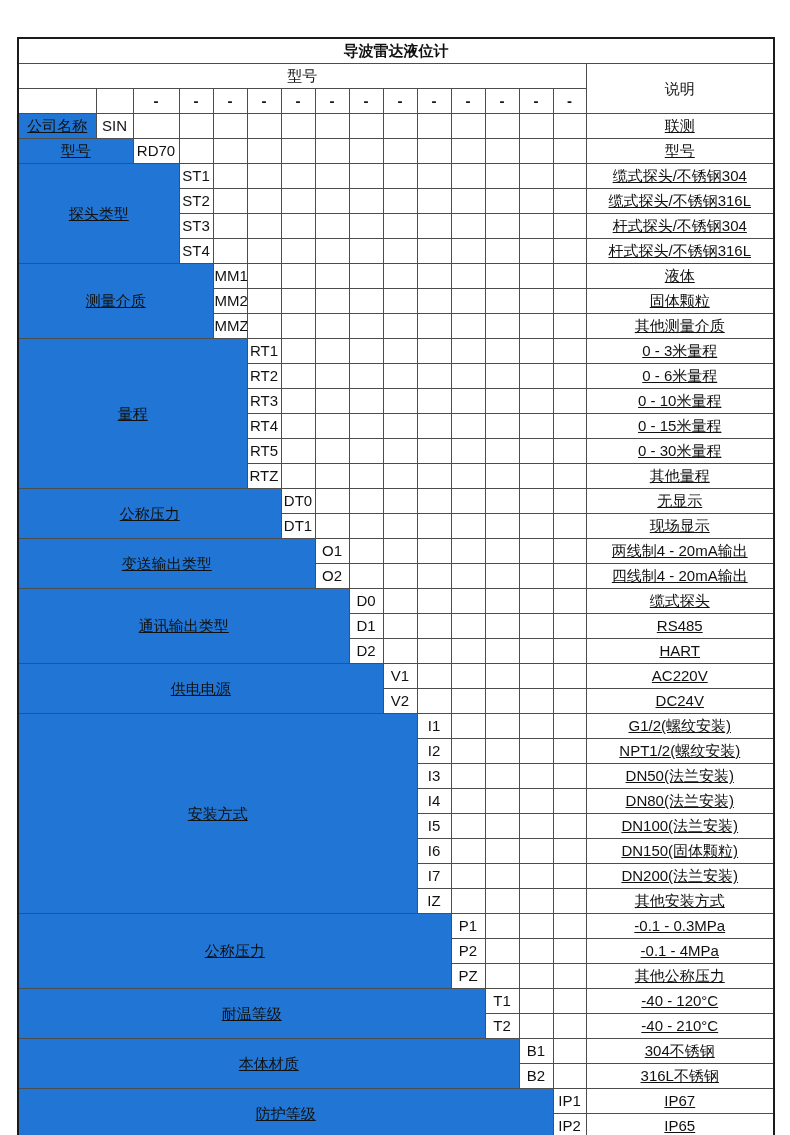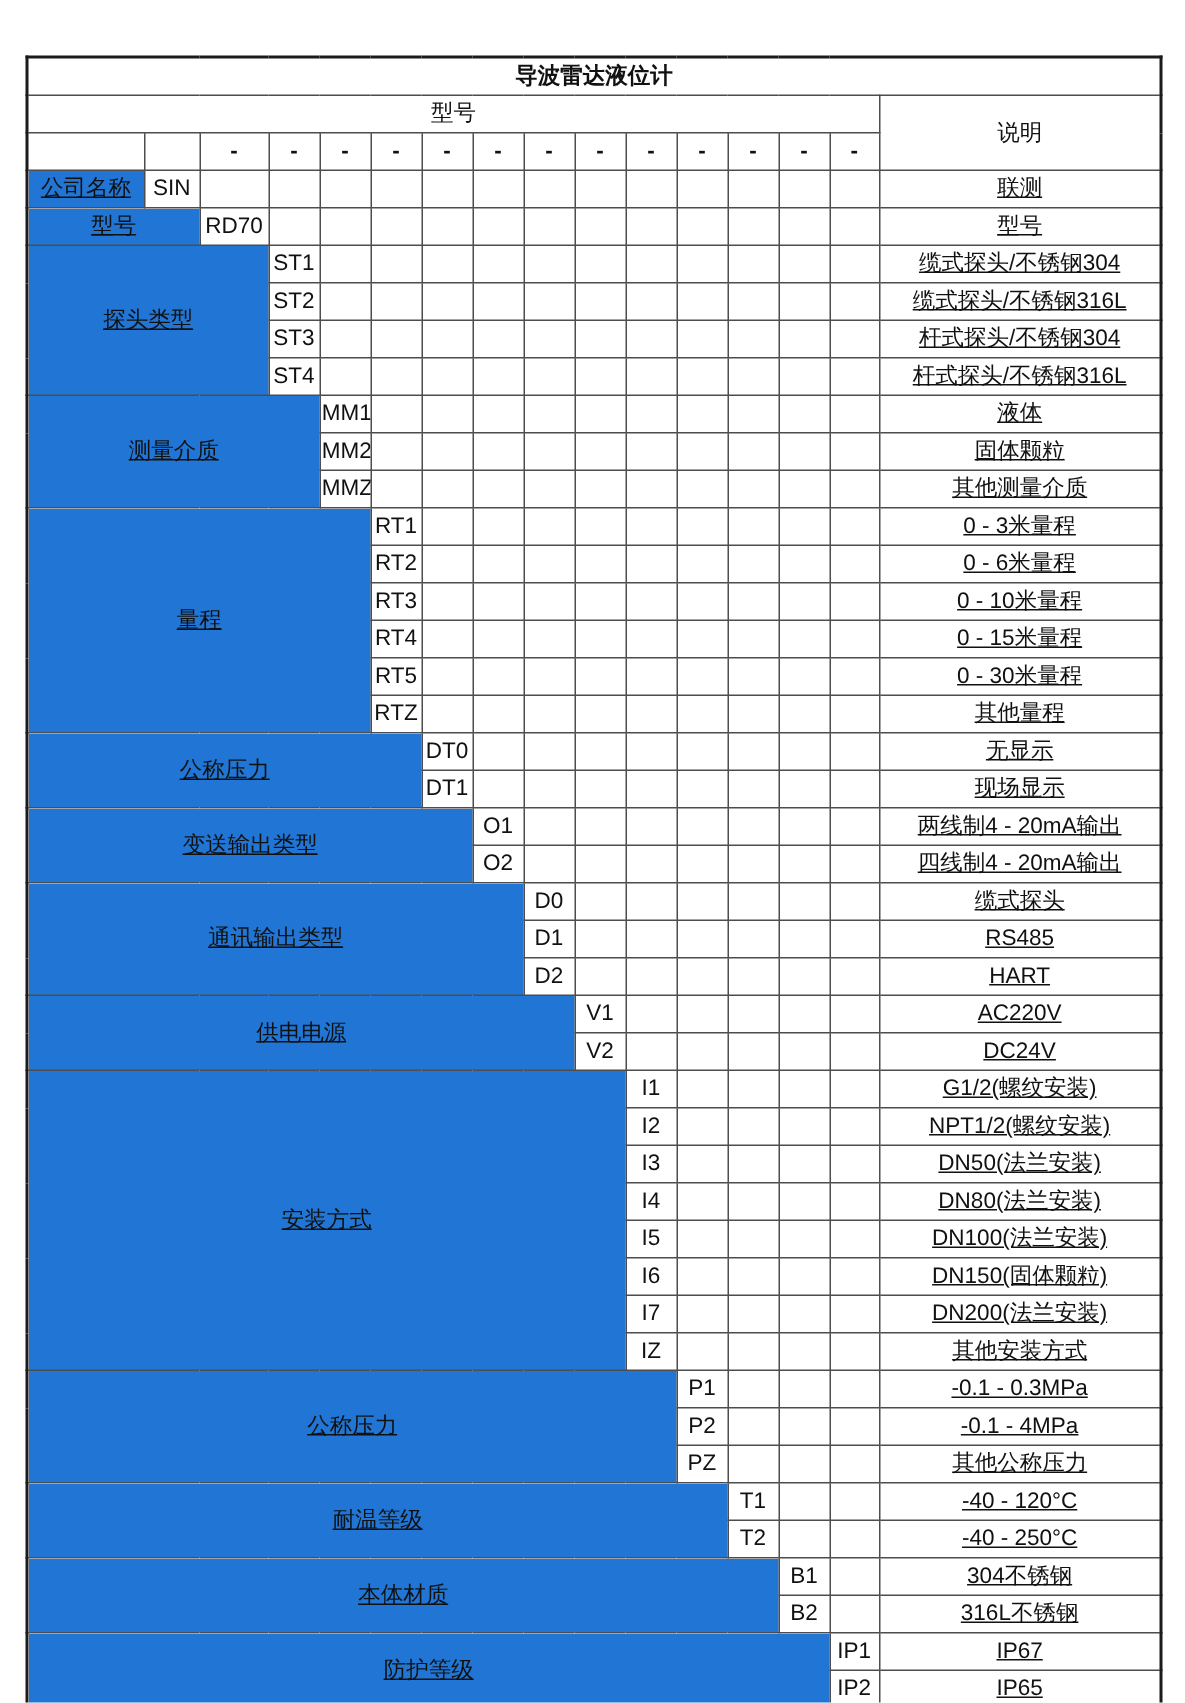--- a/index.html
+++ b/index.html
@@ -520,21 +520,21 @@
           <td colspan="12" rowspan="2" class="label-cell">耐温等级</td>
           <td class="code-cell">T1</td>
           <td class="empty-cell"></td>
           <td class="empty-cell"></td>
           <td class="desc-cell">-40 - 120°C</td>
         </tr>
         <tr>
           <td class="code-cell">T2</td>
           <td class="empty-cell"></td>
           <td class="empty-cell"></td>
-          <td class="desc-cell">-40 - 250°C</td>
+          <td class="desc-cell">-40 - 210°C</td>
         </tr>
         <tr>
           <td colspan="13" rowspan="2" class="label-cell">本体材质</td>
           <td class="code-cell">B1</td>
           <td class="empty-cell"></td>
           <td class="desc-cell">304不锈钢</td>
         </tr>
         <tr>
           <td class="code-cell">B2</td>
           <td class="empty-cell"></td>

